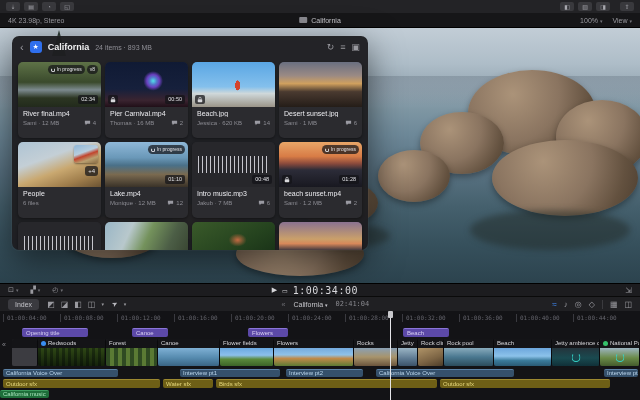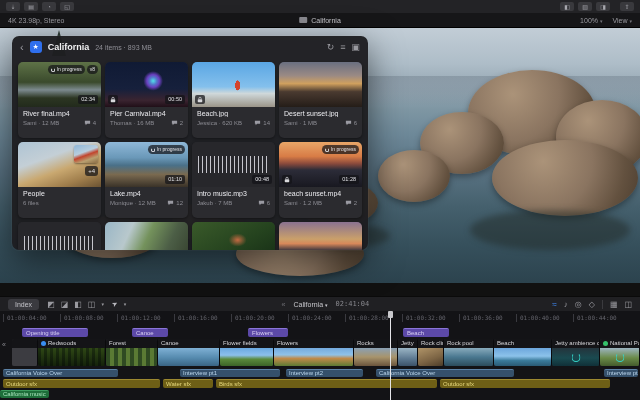--- a/index.html
+++ b/index.html
@@ -477,20 +477,42 @@
               
               
             </div>
 
           </div>
 
         </div>
       </div>
   </div>
 
+  <div class="transport">
+    <div class="lgrp">
+      <span class="tg">
+          <span>⊡</span>
+          <span class="car">▾</span>
+        </span>
+      <span class="tg">
+          <span>▞</span>
+          <span class="car">▾</span>
+        </span>
+      <span class="tg">
+          <span>◴</span>
+          <span class="car">▾</span>
+        </span>
+    </div>
+    <div class="tc-center">
+      <span class="playg">▶</span>
+      <span class="playg" style="font-size:6px">▭</span>
+      <span class="tcode">1:00:34:00</span>
+    </div>
+    <span class="rgrp"><span>⇲</span></span>
+  </div>
 
   <div class="ttool">
     <span class="idx">Index</span>
     <span class="egrp">
       <span>◩</span>
       <span>◪</span>
       <span>◧</span>
       <span>◫</span>
       <span class="car" style="font-size:5px">▾</span>
     </span>

